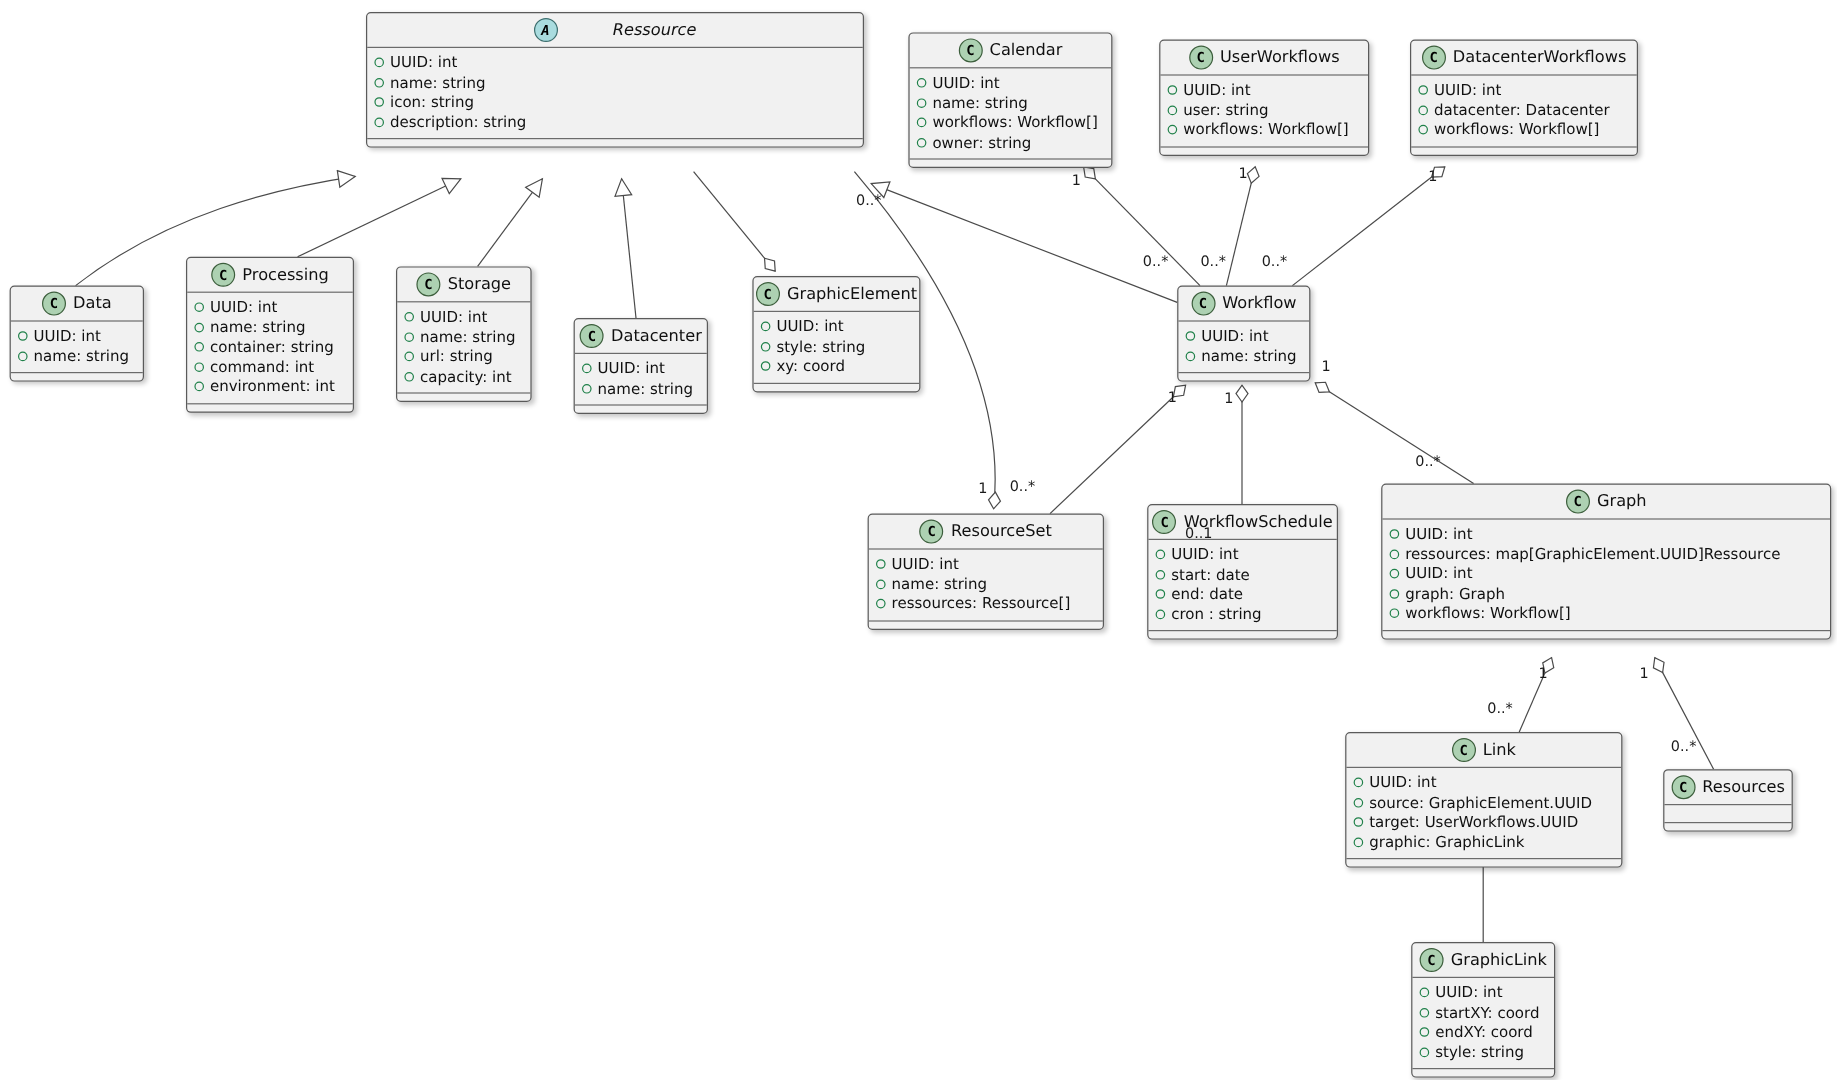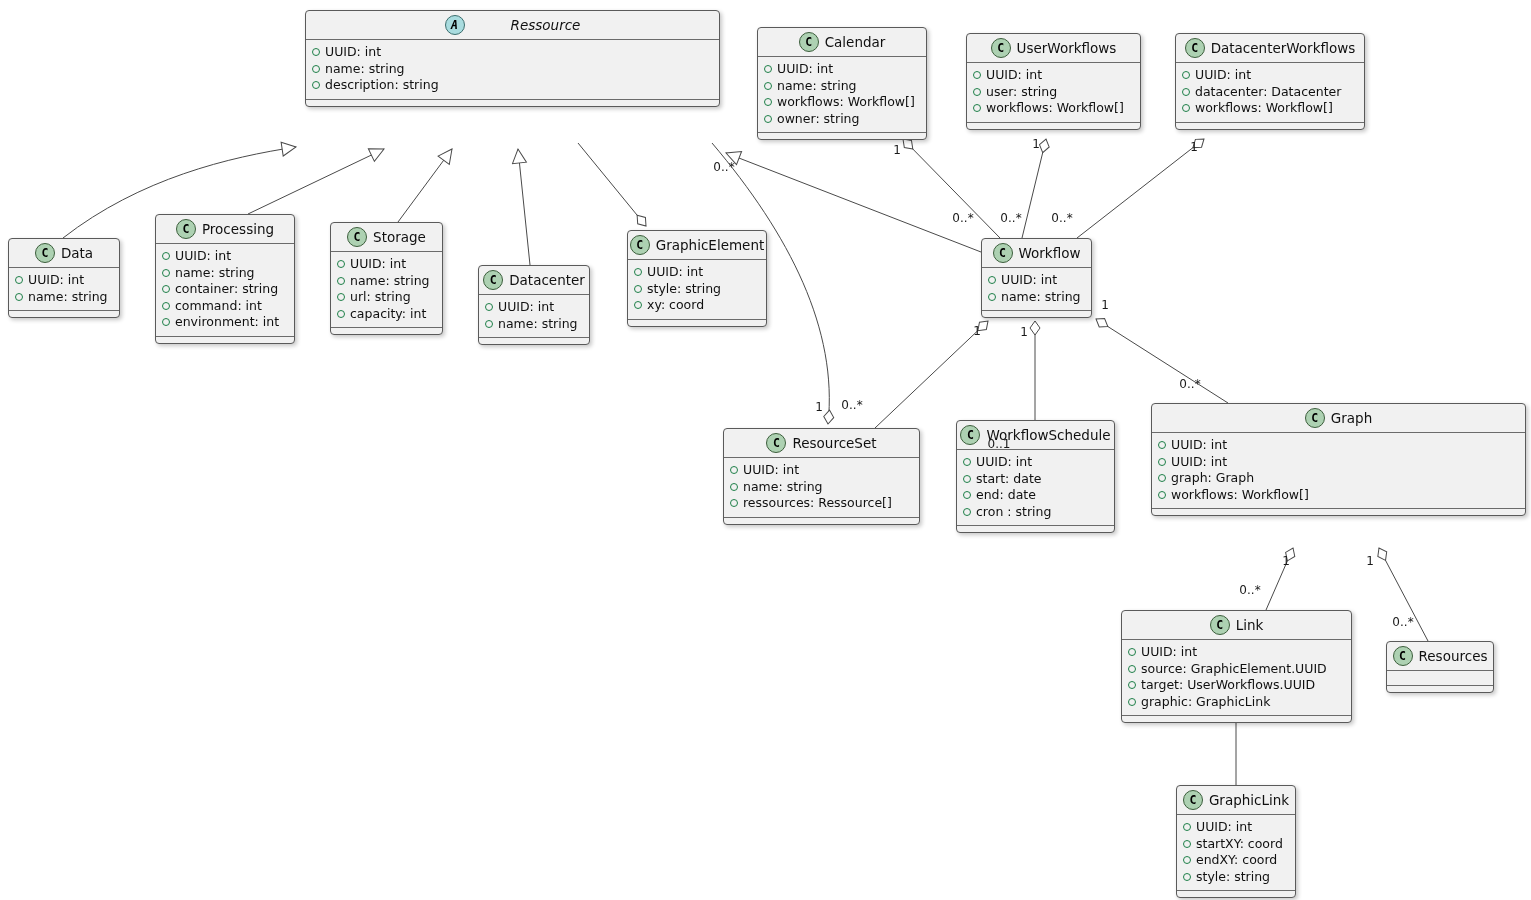--- a/index.html
+++ b/index.html
@@ -64,20 +64,24 @@
           <div class="attr">
             <span class="bullet"></span>
             <span>UUID: int</span>
           </div>
           <div class="attr">
             <span class="bullet"></span>
             <span>name: string</span>
           </div>
           <div class="attr">
             <span class="bullet"></span>
+            <span>icon: string</span>
+          </div>
+          <div class="attr">
+            <span class="bullet"></span>
             <span>description: string</span>
           </div>
         </div>
     <div class="methods"></div>
   </div>
       <div class="uml-class" style="left: 757px; top: 27px; width: 170px;">
     <div class="ctitle">
       <span class="cicon concrete">C</span>
       <span class="cname">Calendar</span>
     </div>
@@ -317,20 +321,24 @@
   </div>
       <div class="uml-class" style="left: 1151px; top: 403px; width: 375px;">
     <div class="ctitle">
       <span class="cicon concrete">C</span>
       <span class="cname">Graph</span>
     </div>
     <div class="attrs">
           <div class="attr">
             <span class="bullet"></span>
             <span>UUID: int</span>
+          </div>
+          <div class="attr">
+            <span class="bullet"></span>
+            <span>ressources: map[GraphicElement.UUID]Ressource</span>
           </div>
           <div class="attr">
             <span class="bullet"></span>
             <span>UUID: int</span>
           </div>
           <div class="attr">
             <span class="bullet"></span>
             <span>graph: Graph</span>
           </div>
           <div class="attr">

